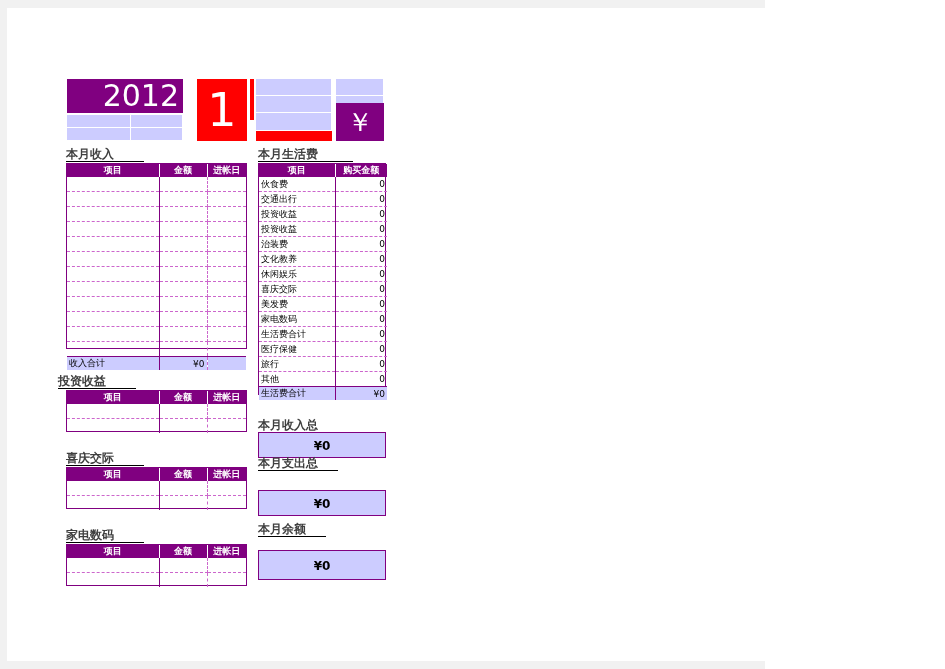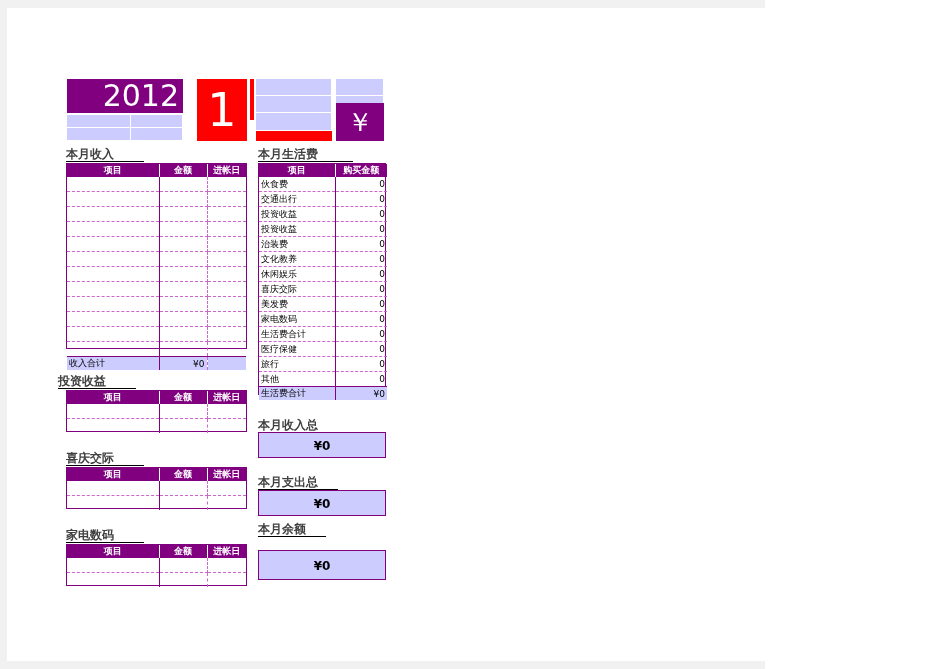--- a/index.html
+++ b/index.html
@@ -449,19 +449,19 @@
           <td class="total-label col-solid">生活费合计</td>
           <td class="num">¥0</td>
         </tr>
       </tbody>
     </table>
   </div>
 
   <div class="sec-title" style="left:258px; top:418px; width:80px;">本月收入总</div>
   <div class="sum-box" style="left:258px; top:432px; width:128px; height:26px; line-height:26px;">¥0</div>
 
-  <div class="sec-title" style="left:258px; top:475px; width:80px;">本月支出总</div>
+  <div class="sec-title" style="left:258px; top:456px; width:80px;">本月支出总</div>
   <div class="sum-box" style="left:258px; top:490px; width:128px; height:26px; line-height:26px;">¥0</div>
 
   <div class="sec-title" style="left:258px; top:522px; width:68px;">本月余额</div>
   <div class="sum-box" style="left:258px; top:550px; width:128px; height:30px; line-height:30px;">¥0</div>
 
 </div>
 
 </body></html>

